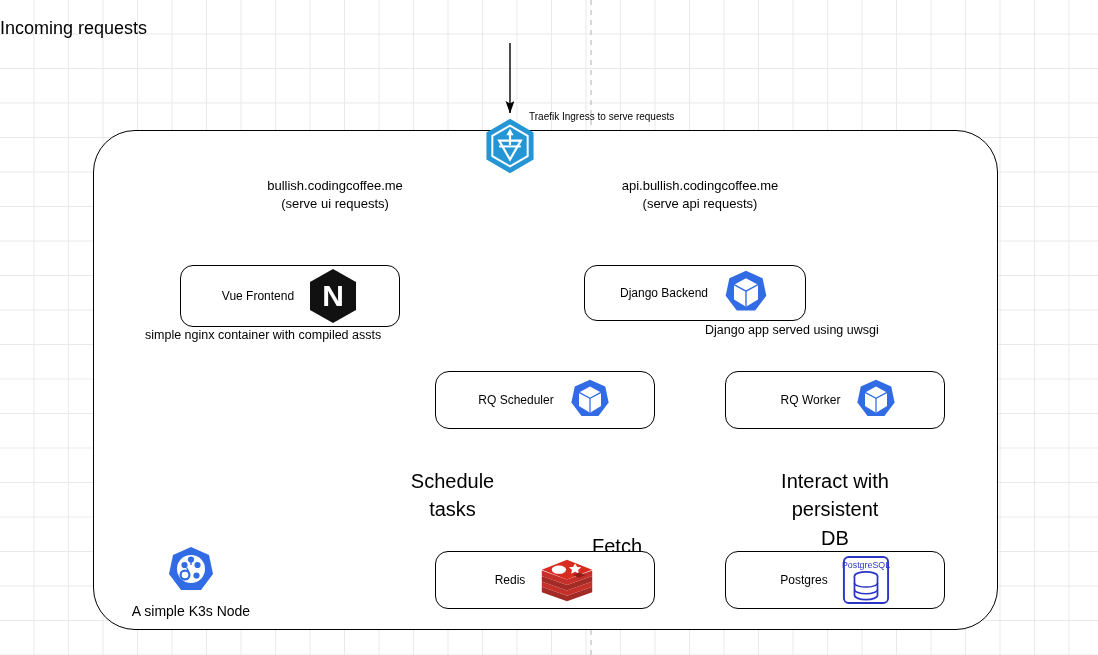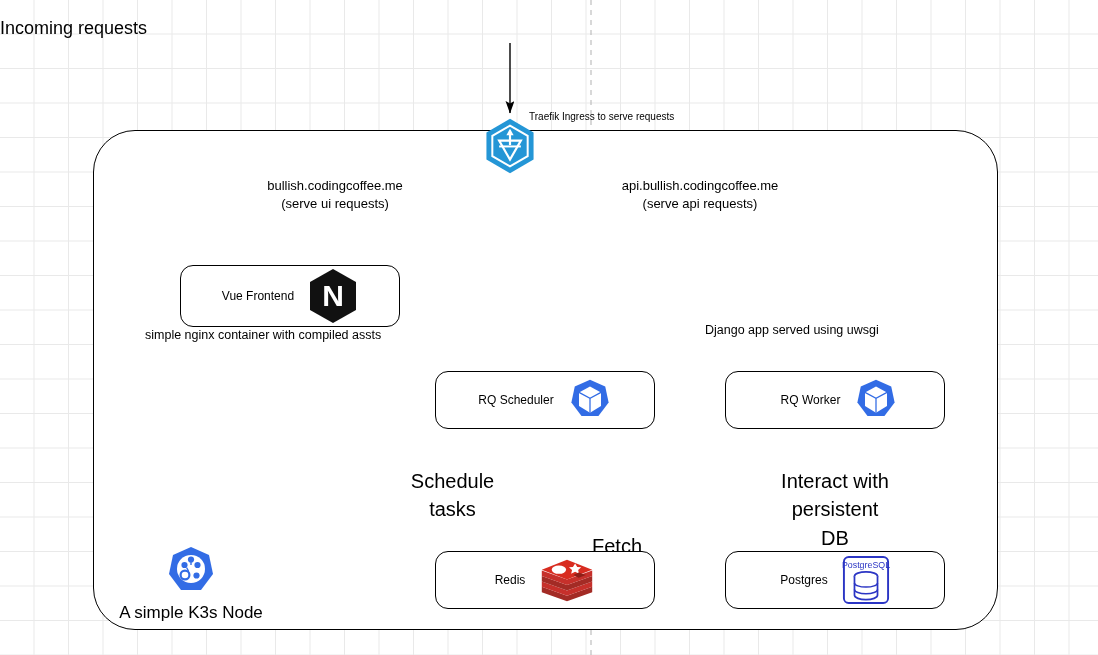--- a/index.html
+++ b/index.html
@@ -104,21 +104,21 @@
   }
   #k3s-node {
     position: absolute;
     left: 150px;
     top: 545px;
     width: 82px;
     text-align: center;
   }
   #k3s-caption {
     margin-top: 6px;
-    font-size: 17px;
+    font-size: 14px;
     white-space: nowrap;
     margin-left: -48px;
     width: 178px;
     text-align: center;
   }
   #traefik-logo {
     position: absolute;
     left: 481px;
     top: 117px;
     width: 58px;
@@ -181,23 +181,34 @@
     <span class="node-label">Vue Frontend</span>
     <span class="node-icon">
       <svg viewBox="0 0 50 56" width="50" height="56" xmlns="http://www.w3.org/2000/svg">
         <polygon points="25,1 48,14 48,42 25,55 2,42 2,14" fill="#111111"></polygon>
         <text x="25" y="38" font-family="'Liberation Sans', sans-serif" font-size="30" font-weight="bold" fill="#ffffff" text-anchor="middle">N</text>
       </svg>
     </span>
   </div>
   <div class="caption" style="left:145px; top:328px; width:290px;">simple nginx container with compiled assts</div>
 
+  <div class="node" style="left:584px; top:265px; width:222px; height:56px;">
+    <span class="node-label">Django Backend</span>
+    <span class="node-icon">
+      <svg viewBox="0 0 52 52" width="48" height="48" xmlns="http://www.w3.org/2000/svg">
+        <path d="M26,2 L44,10 L48,29 L36,45 L16,45 L4,29 L8,10 Z" fill="#326ce5"></path>
+        <polygon points="26,10 39,17 39,33 26,41 13,33 13,17" fill="#ffffff"></polygon>
+        <polyline points="13,17 26,24 39,17" fill="none" stroke="#326ce5" stroke-width="1.5"></polyline>
+        <line x1="26" y1="24" x2="26" y2="41" stroke="#326ce5" stroke-width="1.5"></line>
+      </svg>
+    </span>
+  </div>
   <div class="caption" style="left:705px; top:323px; width:200px; text-align:left;">Django app served using uwsgi</div>
 
-  <div class="node" style="left:435px; top:371px; width:220px; height:58px;">
+  <div class="node" style="left:435px; top:371px; width:220px; height:58px;border-radius:14px;">
     <span class="node-label">RQ Scheduler</span>
     <span class="node-icon">
       <svg viewBox="0 0 52 52" width="44" height="44" xmlns="http://www.w3.org/2000/svg">
         <path d="M26,2 L44,10 L48,29 L36,45 L16,45 L4,29 L8,10 Z" fill="#326ce5"></path>
         <polygon points="26,10 39,17 39,33 26,41 13,33 13,17" fill="#ffffff"></polygon>
         <polyline points="13,17 26,24 39,17" fill="none" stroke="#326ce5" stroke-width="1.5"></polyline>
         <line x1="26" y1="24" x2="26" y2="41" stroke="#326ce5" stroke-width="1.5"></line>
       </svg>
     </span>
   </div>

